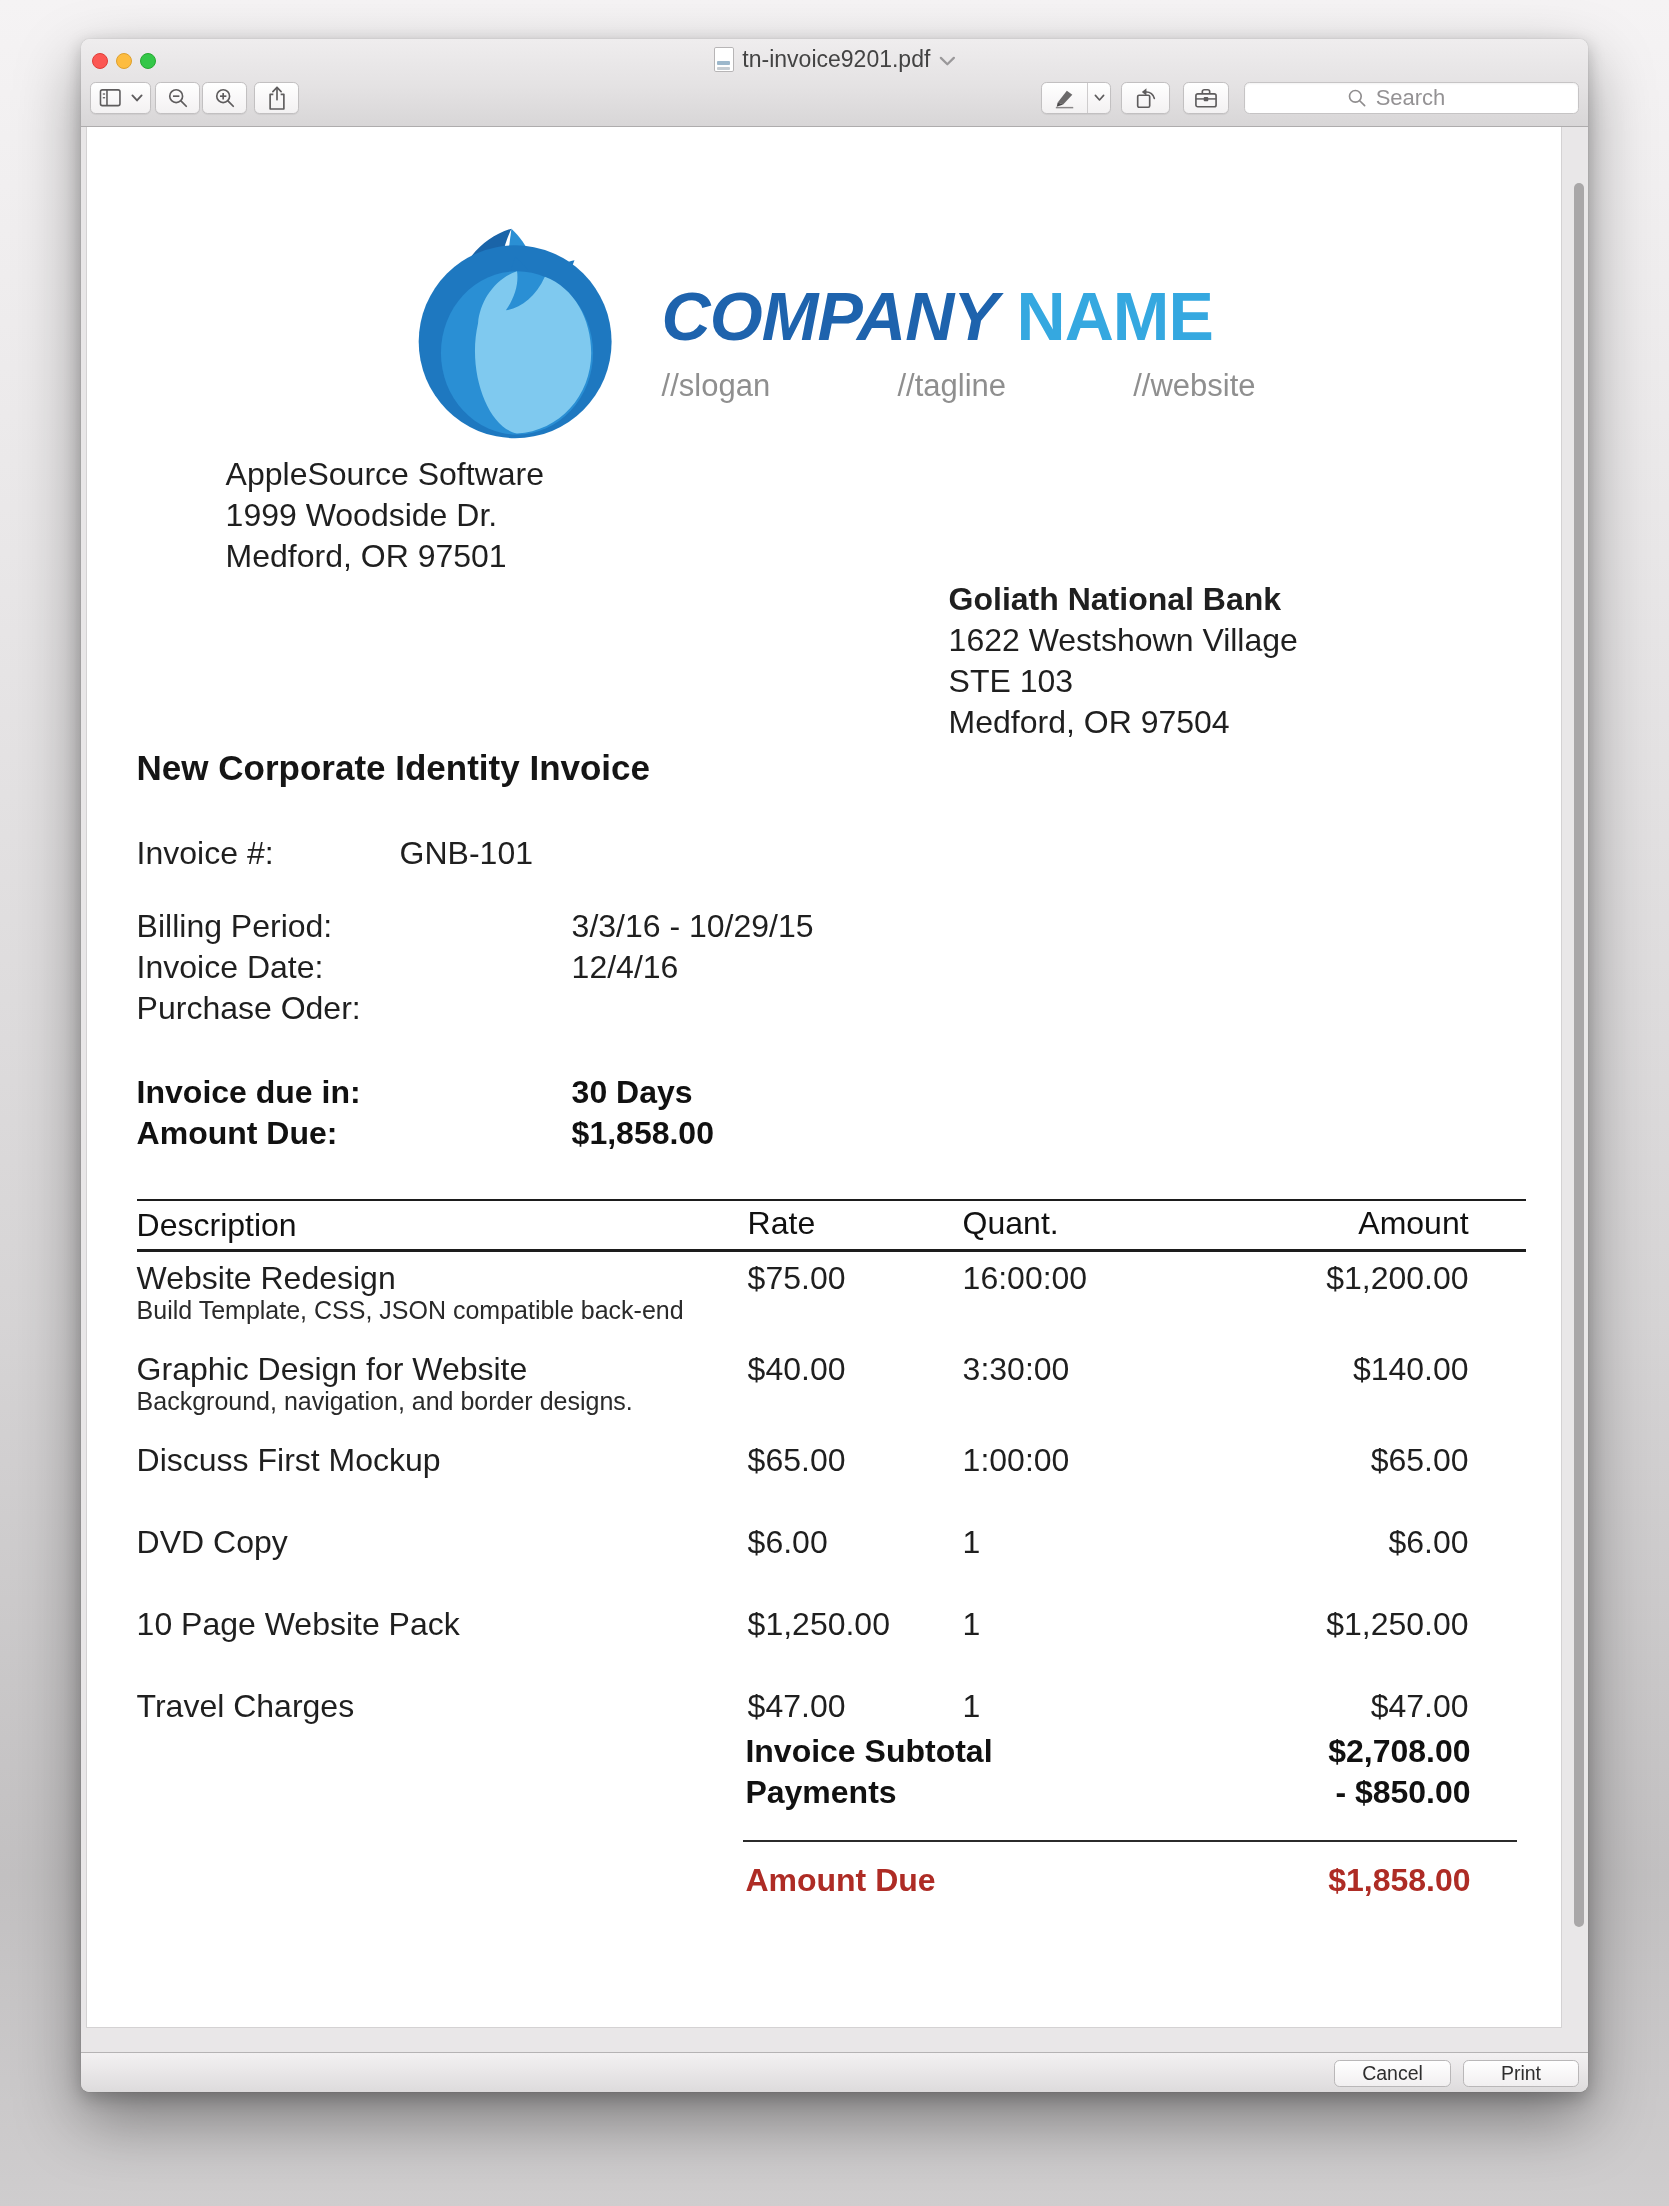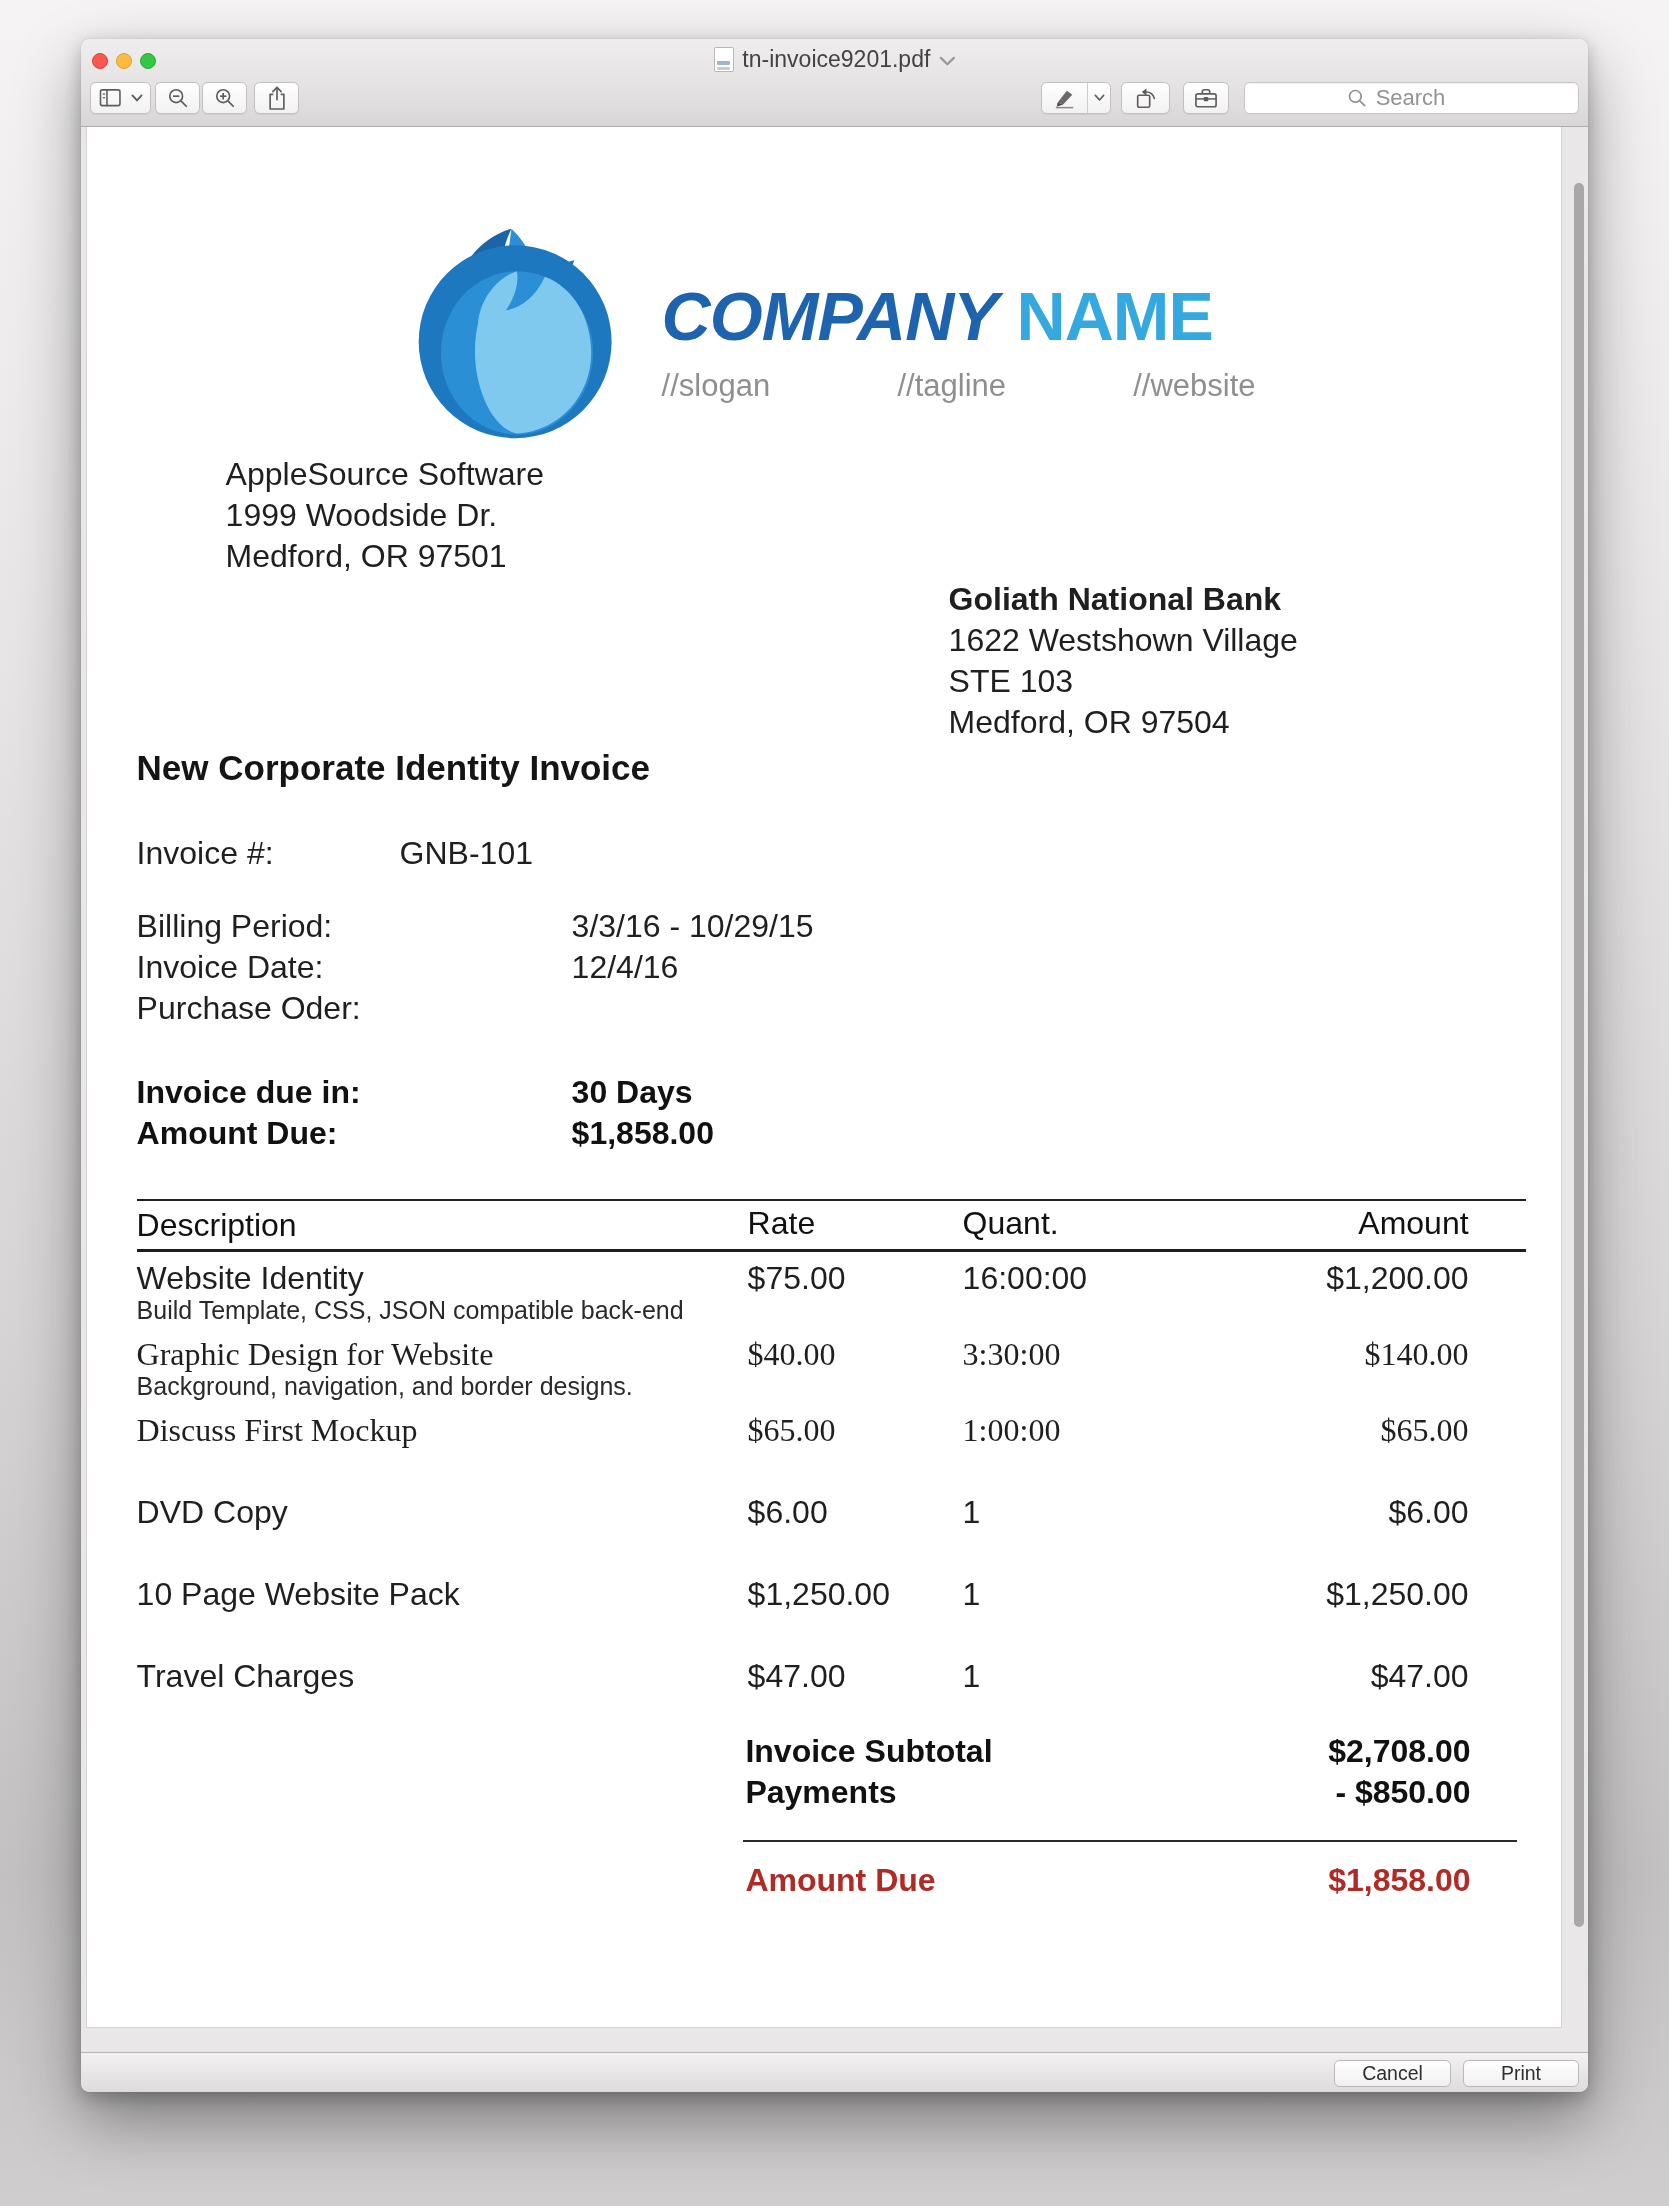--- a/index.html
+++ b/index.html
@@ -80,21 +80,21 @@
   .thead{position:relative;height:51px;border-bottom:3.7px solid #1d1d1d;}
   .trow{position:relative;height:37px;font-size:32px;}
   .thead .cell{font-size:32px;font-weight:400;color:#111;}
   .cell{position:absolute;top:3.7px;white-space:nowrap;}
   .c-desc{left:0;}
   .c-rate{left:611px;}
   .c-qty{left:826px;}
   .c-amt{right:57px;text-align:right;}
   .thead .c-desc{top:5.6px;}
   .tnote{position:relative;height:33px;margin-top:2.8px;font-size:25px;color:#2a2a2a;}
-  .mt4{margin-top:3px;font-family:Liberation Serif, serif;} .mt48{margin-top:45px;} .mt5{margin-top:4.6px;}
+  .mt4{margin-top:18px;} .mt48{margin-top:45px;} .mt5{margin-top:4.6px;}
 
   .totals-row{position:absolute;left:656px;width:774px;height:41px;font-size:32px;font-weight:700;color:#111;}
   .t-label{position:absolute;left:2.8px;}
   .t-val{position:absolute;right:46px;text-align:right;}
   .totals-rule{position:absolute;left:656px;top:1713px;width:774px;border-top:2.8px solid #2b2b2b;}
   .red{color:#ae2c25 !important;}
 </style>
 </head>
 <body>
 
@@ -249,21 +249,21 @@
 
       <div class="table">
         <div class="thead">
           <span class="cell c-desc">Description</span>
           <span class="cell c-rate">Rate</span>
           <span class="cell c-qty">Quant.</span>
           <span class="cell c-amt">Amount</span>
         </div>
 
         <div class="trow mt5">
-          <span class="cell c-desc">Website Identity</span>
+          <span class="cell c-desc">Website Redesign</span>
           <span class="cell c-rate">$75.00</span>
           <span class="cell c-qty">16:00:00</span>
           <span class="cell c-amt">$1,200.00</span>
         </div>
         <div class="tnote">Build Template, CSS, JSON compatible back-end</div>
 
         <div class="trow mt4">
           <span class="cell c-desc">Graphic Design for Website</span>
           <span class="cell c-rate">$40.00</span>
           <span class="cell c-qty">3:30:00</span>

